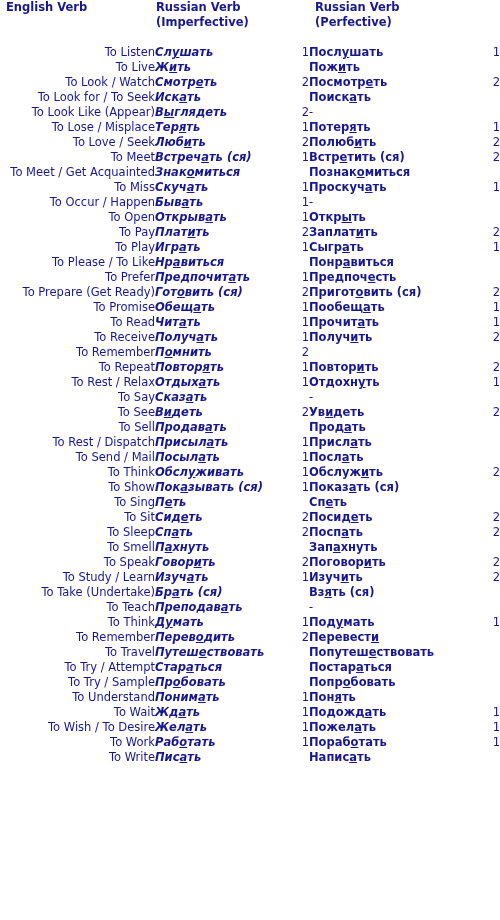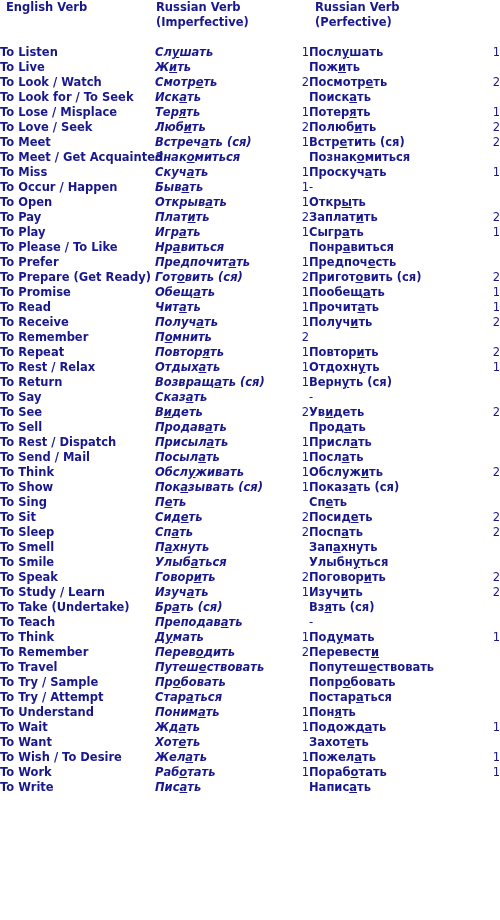--- a/index.html
+++ b/index.html
@@ -50,21 +50,22 @@
   thead th .hdr-line2 { display: block; }
   .header-spacer td {
     height: 15px;
     line-height: 15px;
     font-size: 11.5px;
   }
 
   
   td.en {
     padding-left: 6px;
-    font-weight: bold;
+    font-weight: normal;
+    text-align: right;
   }
   td.imp, td.perf {
     font-weight: bold;
   }
   td.imp { padding-left: 1px; font-style: italic; }
   td.perf { padding-left: 6px; }
   td.num {
     text-align: right;
     font-weight: normal;
     padding-right: 0;
@@ -132,20 +133,27 @@
         <td class="num2">2</td>
       </tr>
       <tr>
         <td class="en">To Look for / To Seek</td>
         <td class="imp">Иск<u>а</u>ть</td>
         <td class="num"></td>
         <td class="perf">Поиск<u>а</u>ть</td>
         <td class="num2"></td>
       </tr>
       <tr>
+        <td class="en">To Look Like (Appear)</td>
+        <td class="imp">В<u>ы</u>глядеть</td>
+        <td class="num">2</td>
+        <td class="perf"><span class="dash">-</span></td>
+        <td class="num2"></td>
+      </tr>
+      <tr>
         <td class="en">To Lose / Misplace</td>
         <td class="imp">Тер<u>я</u>ть</td>
         <td class="num">1</td>
         <td class="perf">Потер<u>я</u>ть</td>
         <td class="num2">1</td>
       </tr>
       <tr>
         <td class="en">To Love / Seek</td>
         <td class="imp">Люб<u>и</u>ть</td>
         <td class="num">2</td>
@@ -258,27 +266,20 @@
         <td class="num2">2</td>
       </tr>
       <tr>
         <td class="en">To Rest / Relax</td>
         <td class="imp">Отдых<u>а</u>ть</td>
         <td class="num">1</td>
         <td class="perf">Отдохн<u>у</u>ть</td>
         <td class="num2">1</td>
       </tr>
       <tr>
-        <td class="en">To Return</td>
-        <td class="imp">Возвращ<u>а</u>ть (ся)</td>
-        <td class="num">1</td>
-        <td class="perf">Верн<u>у</u>ть (ся)</td>
-        <td class="num2"></td>
-      </tr>
-      <tr>
         <td class="en">To Say</td>
         <td class="imp">Сказ<u>а</u>ть</td>
         <td class="num"></td>
         <td class="perf"><span class="dash">-</span></td>
         <td class="num2"></td>
       </tr>
       <tr>
         <td class="en">To See</td>
         <td class="imp">В<u>и</u>деть</td>
         <td class="num">2</td>
@@ -342,27 +343,20 @@
         <td class="num2">2</td>
       </tr>
       <tr>
         <td class="en">To Smell</td>
         <td class="imp">П<u>а</u>хнуть</td>
         <td class="num"></td>
         <td class="perf">Зап<u>а</u>хнуть</td>
         <td class="num2"></td>
       </tr>
       <tr>
-        <td class="en">To Smile</td>
-        <td class="imp">Улыб<u>а</u>ться</td>
-        <td class="num"></td>
-        <td class="perf">Улыбн<u>у</u>ться</td>
-        <td class="num2"></td>
-      </tr>
-      <tr>
         <td class="en">To Speak</td>
         <td class="imp">Говор<u>и</u>ть</td>
         <td class="num">2</td>
         <td class="perf">Поговор<u>и</u>ть</td>
         <td class="num2">2</td>
       </tr>
       <tr>
         <td class="en">To Study / Learn</td>
         <td class="imp">Изуч<u>а</u>ть</td>
         <td class="num">1</td>
@@ -398,53 +392,46 @@
         <td class="num2"></td>
       </tr>
       <tr>
         <td class="en">To Travel</td>
         <td class="imp">Путеш<u>е</u>ствовать</td>
         <td class="num"></td>
         <td class="perf">Попутеш<u>е</u>ствовать</td>
         <td class="num2"></td>
       </tr>
       <tr>
+        <td class="en">To Try / Attempt</td>
+        <td class="imp">Стар<u>а</u>ться</td>
+        <td class="num"></td>
+        <td class="perf">Постар<u>а</u>ться</td>
+        <td class="num2"></td>
+      </tr>
+      <tr>
         <td class="en">To Try / Sample</td>
         <td class="imp">Пр<u>о</u>бовать</td>
         <td class="num"></td>
         <td class="perf">Попр<u>о</u>бовать</td>
         <td class="num2"></td>
       </tr>
       <tr>
-        <td class="en">To Try / Attempt</td>
-        <td class="imp">Стар<u>а</u>ться</td>
-        <td class="num"></td>
-        <td class="perf">Постар<u>а</u>ться</td>
-        <td class="num2"></td>
-      </tr>
-      <tr>
         <td class="en">To Understand</td>
         <td class="imp">Поним<u>а</u>ть</td>
         <td class="num">1</td>
         <td class="perf">Пон<u>я</u>ть</td>
         <td class="num2"></td>
       </tr>
       <tr>
         <td class="en">To Wait</td>
         <td class="imp">Жд<u>а</u>ть</td>
         <td class="num">1</td>
         <td class="perf">Подожд<u>а</u>ть</td>
         <td class="num2">1</td>
-      </tr>
-      <tr>
-        <td class="en">To Want</td>
-        <td class="imp">Хот<u>е</u>ть</td>
-        <td class="num"></td>
-        <td class="perf">Захот<u>е</u>ть</td>
-        <td class="num2"></td>
       </tr>
       <tr>
         <td class="en">To Wish / To Desire</td>
         <td class="imp">Жел<u>а</u>ть</td>
         <td class="num">1</td>
         <td class="perf">Пожел<u>а</u>ть</td>
         <td class="num2">1</td>
       </tr>
       <tr>
         <td class="en">To Work</td>

